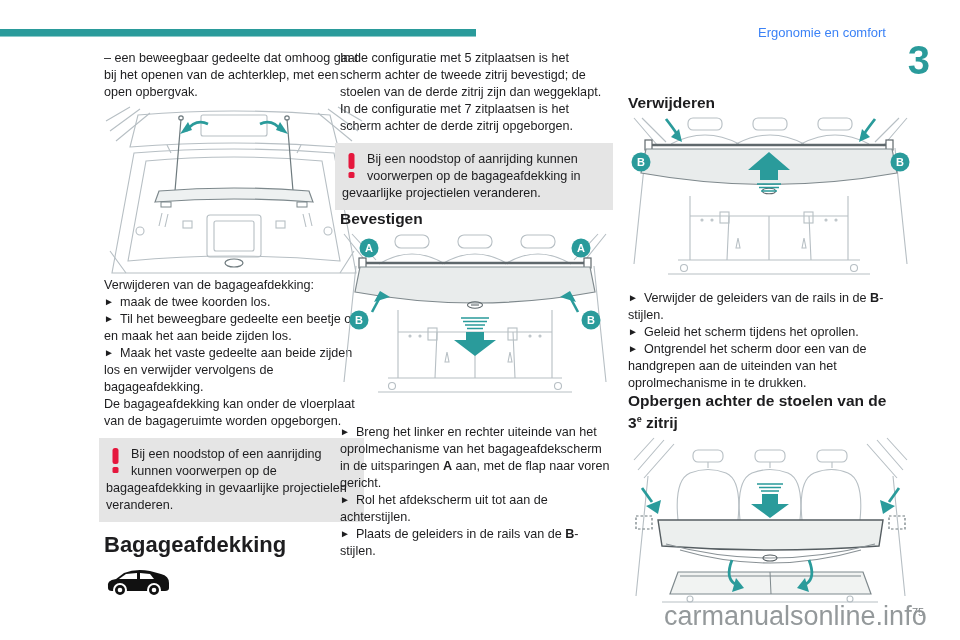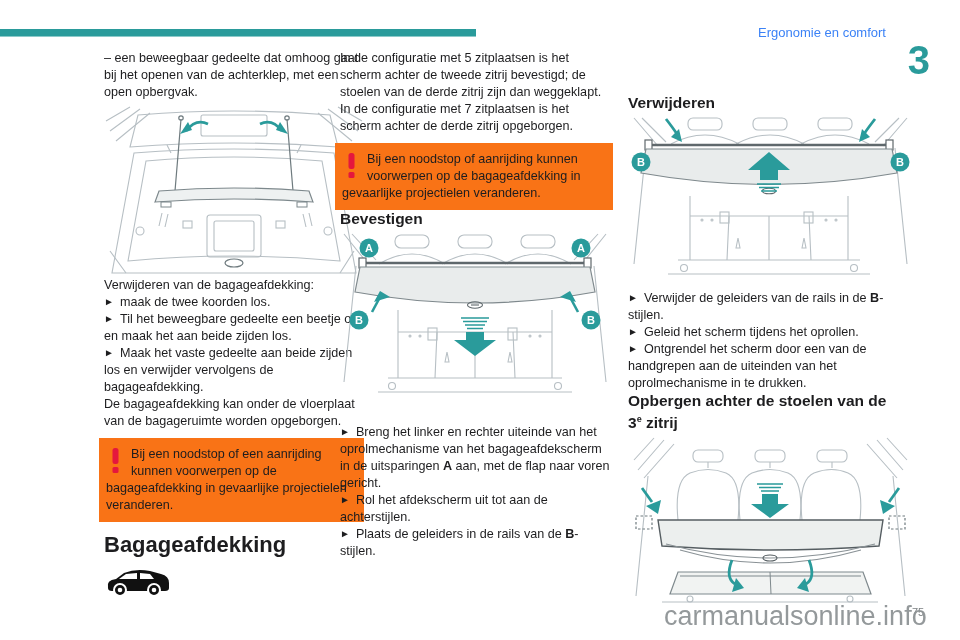--- a/index.html
+++ b/index.html
@@ -7,21 +7,21 @@
   .page{position:relative;width:960px;height:640px;background:#fff;overflow:hidden;}
   .topbar{position:absolute;left:0;top:29px;width:476px;height:7px;background:#2a9b9b;border-bottom:1px solid #8ccaca;}
   .header-title{position:absolute;top:25px;right:74px;font-size:13px;color:#3b82f6;}
   .chapter-num{position:absolute;top:40px;right:30px;font-size:40px;font-weight:bold;color:#2a9b9b;line-height:1;}
   .col{position:absolute;font-size:12.6px;line-height:17px;}
   .col1{left:57px;top:50px;width:260px;margin-left:47px;}
   .col2{left:340px;top:50px;width:273px;}
   .col3{left:628px;top:57px;width:288px;margin-top:37px;}
   p{margin:0;}
   .bullet .blt{font-size:10px;margin-right:6px;position:relative;top:-1px;}
-  .warnbox{background:#f97316;margin:8px 0 0 -5px;padding:8px 9px 8px 7px;overflow:hidden;}
+  .warnbox{background:#e5e5e5;margin:8px 0 0 -5px;padding:8px 9px 8px 7px;overflow:hidden;}
   .warn-icon{float:left;margin:2px 11px 2px 5px;}
   h1.doc{font-size:22px;line-height:26px;margin:10px 0 10px;font-weight:bold;}
   h2.doc{font-size:15.5px;line-height:18px;margin:0 0 0;font-weight:bold;}
   .mt16{margin-top:16px;} .mt12{margin-top:12px;} .mt8{margin-top:8px;} .mt6{margin-top:24px;} .mt4{margin-top:4px;}
   .fig{display:block;margin:4px 0 2px;}
   sup{font-size:9px;}
   .b{font-weight:bold;}
   .watermark{position:absolute;left:664px;top:601px;font-size:27px;color:#8f9496;opacity:.95;letter-spacing:0;}
   .pagenum{position:absolute;left:912px;top:606px;font-size:11px;color:#7c8183;}
   .h2b{line-height:19px;}

